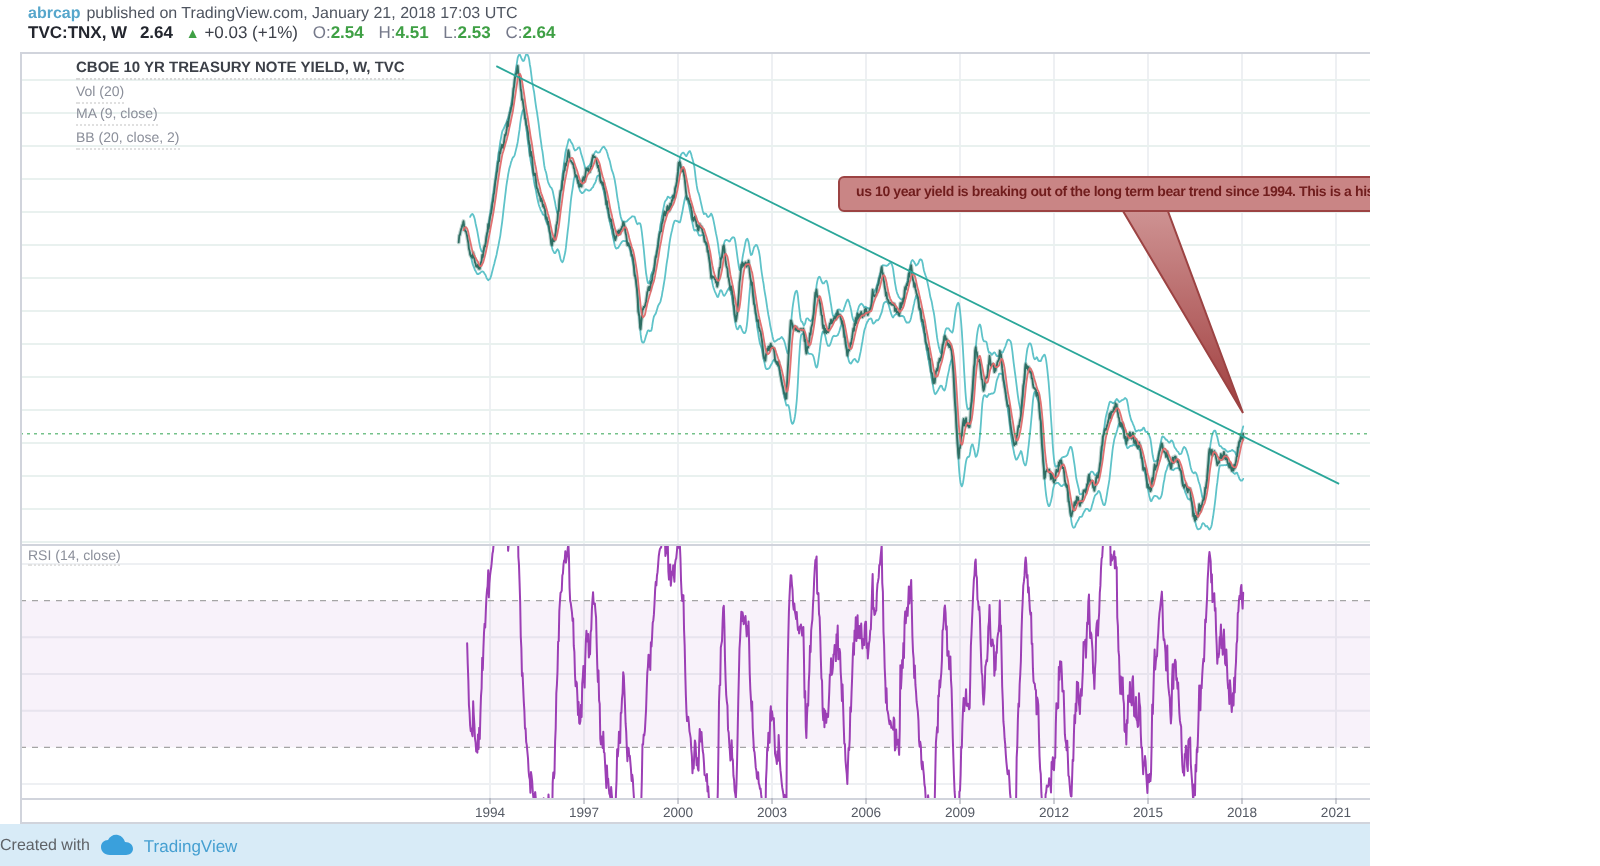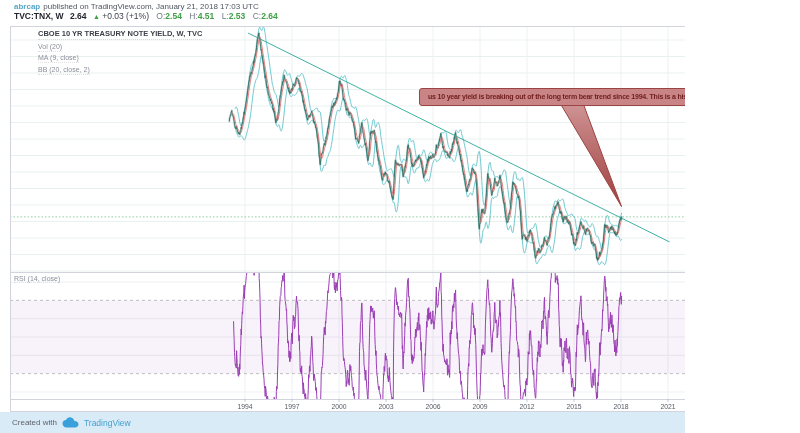--- a/index.html
+++ b/index.html
@@ -19,21 +19,21 @@
         width:fit-content;padding-bottom:1px;}
   .legend-item{font-size:7px;color:#8b8f9a;border-bottom:1px dotted #e0e0e0;width:fit-content;
         margin-top:2.5px;padding-bottom:1px;}
   .rsi-legend{position:absolute;left:14px;top:275px;font-size:7px;color:#8b8f9a;z-index:3;
         border-bottom:1px dotted #e0e0e0;width:fit-content;}
   .callout{position:absolute;left:419px;top:88px;height:16px;line-height:15px;z-index:4;
         background:#c98585;border:1px solid #9c4343;border-radius:3px;color:#701d1d;
         font-size:7px;font-weight:bold;letter-spacing:-0.2px;padding:0 8px;white-space:nowrap;}
   .chart-svg{position:absolute;left:0;top:0;z-index:1;}
   .footer{position:absolute;left:0;top:412px;width:800px;height:21px;background:#d8ebf7;z-index:5;}
-  .footer-inner{display:flex;align-items:center;height:100%;padding-left:12px;gap:5px;text-align:right;}
+  .footer-inner{display:flex;align-items:center;height:100%;gap:5px;text-align:right;}
   .created{font-size:8px;color:#5f6368;}
   .brand{font-size:8.5px;color:#459fd1;text-decoration:none;}
 </style>
 </head>
 <body>
 
 <div class="page">
 
   <div class="hdr1">
     <a href="#" class="hdr-user">abrcap</a><span>published on TradingView.com, January 21, 2018 17:03 UTC</span>

